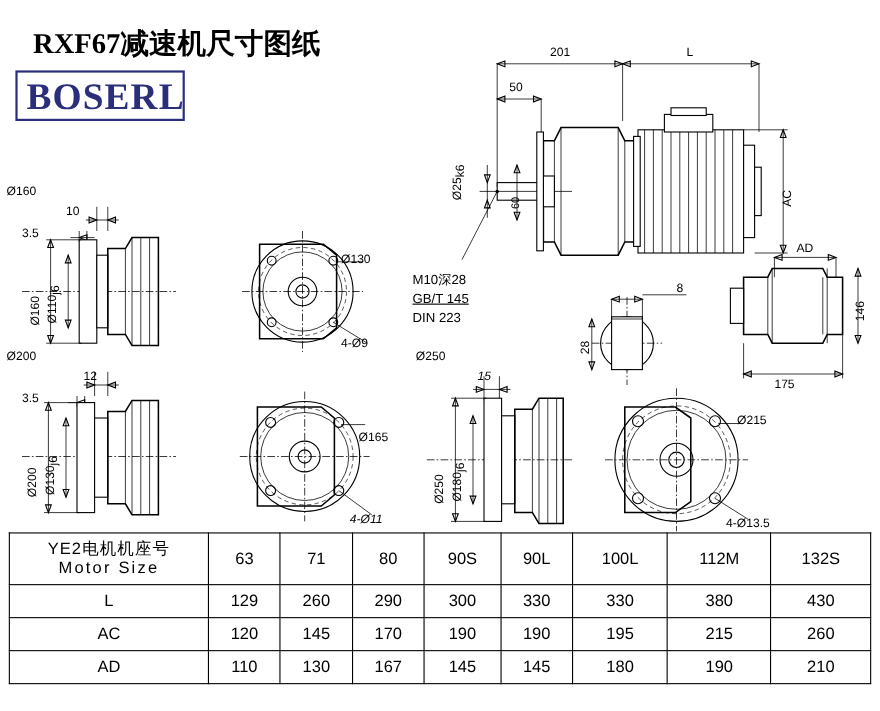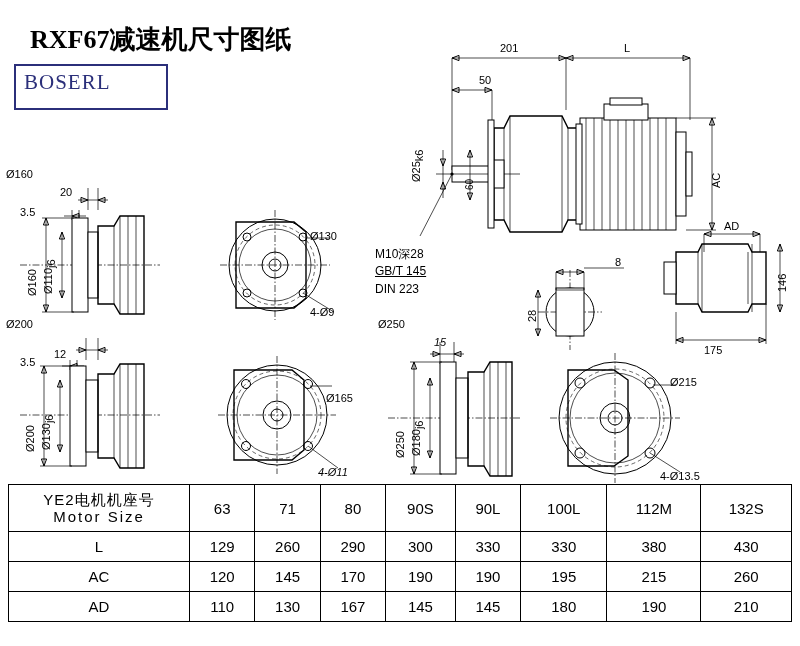--- a/index.html
+++ b/index.html
@@ -24,21 +24,21 @@
 
   
   .logo-box{
     position:absolute;left:14px;top:64px;
     width:150px;height:42px;
     border:2px solid #2b2f7a;
     background:#fff;
   }
   .logo-text{
     position:absolute;left:8px;top:4px;
-    font-size:21px;font-weight:normal;
+    font-size:34px;font-weight:bold;
     color:#2b2f7a;
     font-family:"Liberation Serif", serif;
     letter-spacing:1px;
   }
 
   
   .lbl{position:absolute;font-size:11px;font-family:"Liberation Sans",sans-serif;white-space:nowrap;}
   .lbl.sm{font-size:10px;}
   .vert{transform:rotate(-90deg);transform-origin:left top;}
 
@@ -310,51 +310,51 @@
     <circle class="ln" cx="580" cy="383" r="5"></circle>
     <circle class="ln" cx="650" cy="383" r="5"></circle>
     <circle class="ln" cx="580" cy="453" r="5"></circle>
     <circle class="ln" cx="650" cy="453" r="5"></circle>
     <line class="thin" x1="650" y1="453" x2="680" y2="472"></line>
     <line class="thin" x1="653" y1="385" x2="676" y2="385"></line>
   </svg>
 
   <div class="lbl" style="left:500px;top:42px;">201</div>
   <div class="lbl" style="left:624px;top:42px;">L</div>
-  <div class="lbl" style="left:463px;top:74px;margin-left:16px;">50</div>
+  <div class="lbl" style="left:463px;top:74px;">50</div>
 
   <div class="lbl vert" style="left:410px;top:182px;">
     <span>Ø25</span><span class="xs" style="position:relative;top:3px;">k6</span>
   </div>
   <div class="lbl vert sm" style="left:464px;top:190px;">60</div>
   <div class="lbl vert" style="left:710px;top:188px;">AC</div>
 
   <div class="lbl" style="left:375px;top:246px;font-size:12px;">M10深28</div>
   <div class="lbl" style="left:375px;top:264px;font-size:12px;text-decoration:underline;">GB/T 145</div>
   <div class="lbl" style="left:375px;top:282px;font-size:12px;">DIN 223</div>
 
   <div class="lbl" style="left:615px;top:256px;">8</div>
   <div class="lbl vert" style="left:526px;top:322px;">28</div>
 
   <div class="lbl" style="left:724px;top:220px;">AD</div>
   <div class="lbl vert" style="left:776px;top:292px;">146</div>
   <div class="lbl" style="left:704px;top:344px;">175</div>
 
   <div class="lbl" style="left:6px;top:168px;">Ø160</div>
-  <div class="lbl" style="left:60px;top:186px;">20</div>
+  <div class="lbl" style="left:60px;top:186px;">10</div>
   <div class="lbl" style="left:20px;top:206px;">3.5</div>
   <div class="lbl vert" style="left:26px;top:296px;">Ø160</div>
   <div class="lbl vert" style="left:42px;top:294px;">
     <span>Ø110</span><span class="xs" style="position:relative;top:3px;">j6</span>
   </div>
   <div class="lbl" style="left:310px;top:230px;">Ø130</div>
   <div class="lbl" style="left:310px;top:306px;text-align:right;">4-Ø9</div>
 
   <div class="lbl" style="left:6px;top:318px;">Ø200</div>
-  <div class="lbl" style="left:54px;top:336px;margin-top:12px;">12</div>
+  <div class="lbl" style="left:76px;top:336px;">12</div>
   <div class="lbl" style="left:20px;top:356px;">3.5</div>
   <div class="lbl vert" style="left:24px;top:452px;">Ø200</div>
   <div class="lbl vert" style="left:40px;top:450px;">
     <span>Ø130</span><span class="xs" style="position:relative;top:3px;">j6</span>
   </div>
   <div class="lbl" style="left:326px;top:392px;">Ø165</div>
   <div class="lbl" style="left:318px;top:466px;font-style:italic;">4-Ø11</div>
 
   <div class="lbl" style="left:378px;top:318px;">Ø250</div>
   <div class="lbl" style="left:434px;top:336px;font-style:italic;">15</div>

